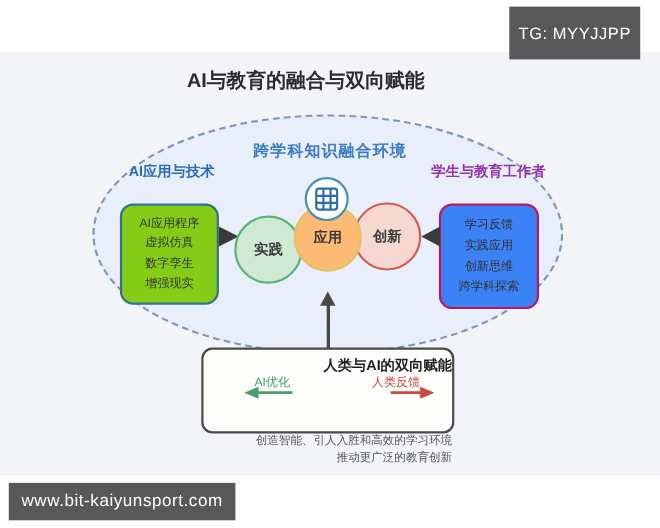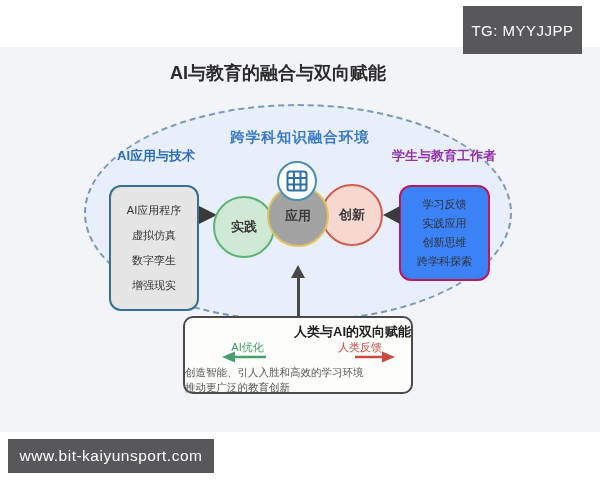--- a/index.html
+++ b/index.html
@@ -28,31 +28,31 @@
     font-size:14.5px;font-weight:bold;color:#3a7ac6;letter-spacing:1px;
   }
   .side-label{position:absolute;top:147px;font-size:13px;font-weight:bold;text-align:center;}
   .side-label.left{left:94px;width:124px;color:#2b6cb8;}
   .side-label.right{left:382px;width:124px;color:#9233ab;}
   .list-box{
     position:absolute;top:185px;border-radius:12px;box-sizing:border-box;
     display:flex;flex-direction:column;justify-content:space-evenly;
     padding:4px 2px;
   }
-  .list-box.left{left:109px;width:90px;height:126px;background:#e5e5e5;border:2px solid #35708f;}
+  .list-box.left{left:109px;width:90px;height:92px;background:#84cc16;border:2px solid #35708f;}
   .list-box.right{left:399px;width:91px;height:96px;background:#3b82f6;border:2px solid #be185d;}
   .list-item{font-size:11px;color:#333;text-align:center;line-height:1;}
   .circle{
     position:absolute;width:62px;height:62px;border-radius:50%;box-sizing:border-box;
     display:flex;align-items:center;justify-content:center;
     font-size:13px;font-weight:bold;color:#3a3a3a;
   }
   .circle.practice{left:213px;top:196px;background:#cfe9d4;border:2px solid #5db377;z-index:1;}
   .circle.innovation{left:321px;top:184px;background:#f7d8d1;border:2px solid #d25c51;z-index:1;}
-  .circle.application{left:267px;top:185px;background:#a3a3a3;border:2px solid #dfc45f;z-index:2;}
+  .circle.application{left:267px;top:185px;background:#fdba74;border:2px solid #dfc45f;z-index:2;}
   .icon-circle{
     position:absolute;left:277px;top:161px;width:40px;height:40px;border-radius:50%;
     background:#fcfffc;border:2px solid #4a8fae;box-sizing:border-box;z-index:3;
     display:flex;align-items:center;justify-content:center;
   }
   .tri-right{
     position:absolute;left:199px;top:206px;width:0;height:0;
     border-left:18px solid #3a3a3a;border-top:9px solid transparent;border-bottom:9px solid transparent;
   }
   .tri-left{
@@ -67,21 +67,21 @@
   .bottom-box{
     position:absolute;left:183px;top:316px;width:230px;height:78px;
     background:#fdfdfb;border:2px solid #4a4a4a;border-radius:10px;box-sizing:border-box;
   }
   .bb-title{position:absolute;left:0;top:5px;width:100%;text-align:right;font-size:13px;font-weight:bold;color:#1f1f1f;}
   .bb-left-label{position:absolute;left:20px;top:22px;width:85px;text-align:center;font-size:11px;color:#3f9e62;}
   .bb-right-label{position:absolute;left:132px;top:22px;width:86px;text-align:center;font-size:11px;color:#cc4b41;}
   .bb-arrow{position:absolute;top:33px;}
   .bb-arrow.green{left:37px;}
   .bb-arrow.red{left:170px;}
-  .bb-line{position:absolute;left:0;width:100%;text-align:left;font-size:10.5px;color:#555;}
+  .bb-line{position:absolute;left:0;width:100%;text-align:right;font-size:10.5px;color:#555;margin-top:28px;}
   .bb-line.l1{top:48px;}
   .bb-line.l2{top:63px;}
 </style>
 </head>
 <body>
 
 <div class="stage">
 
   <div class="panel"></div>
 

